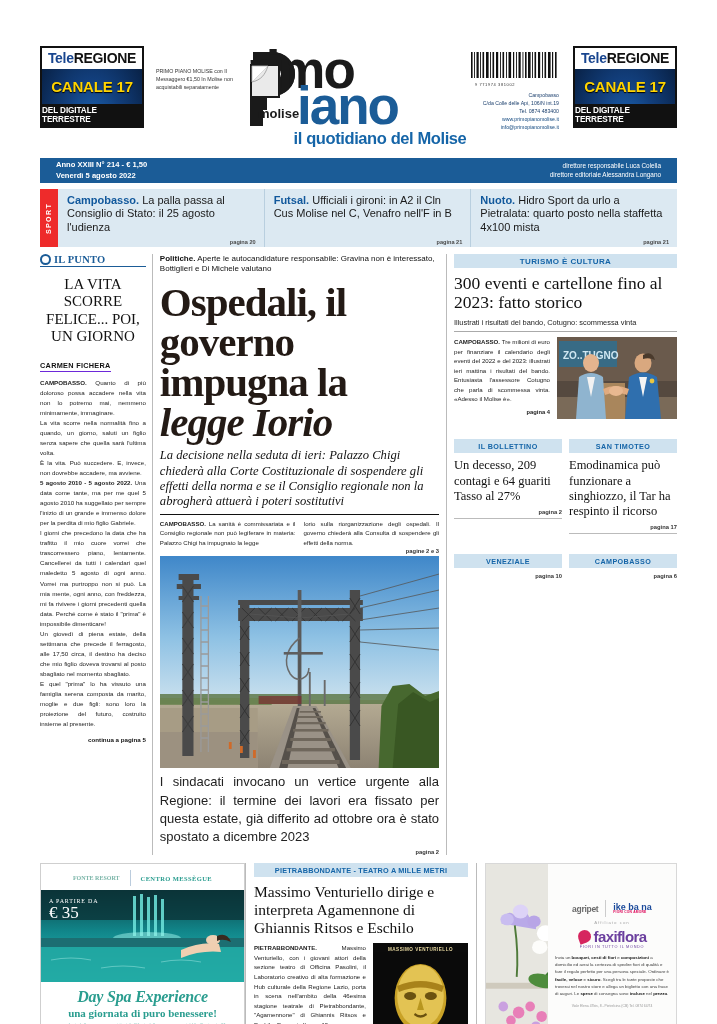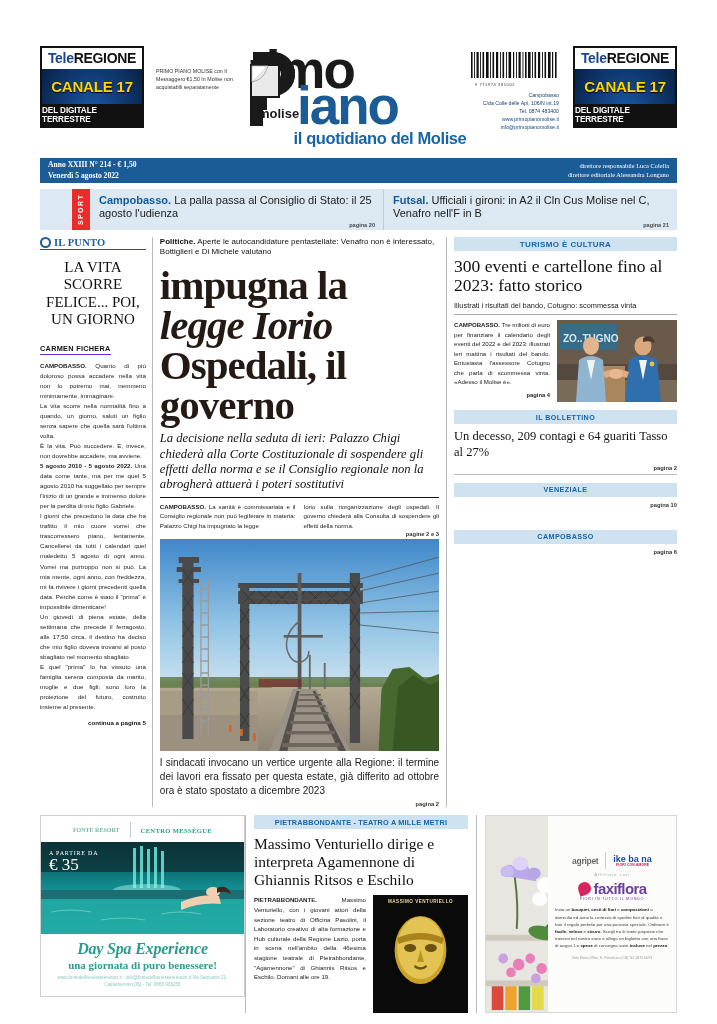--- a/index.html
+++ b/index.html
@@ -44,29 +44,29 @@
 
   .barcode-block { position:absolute; right:118px; top:4px; width:128px; text-align:right; }
   .barcode { height:32px; display:block; margin-left:auto; }
   .barcode-num { font-size:4px; color:#333; text-align:center; letter-spacing:0.6px; margin-top:0px;}
   .pub-info { font-size:5.2px; line-height:1.55; color:#1b3f6d; margin-top:4px; text-align:right; }
   .pub-info .w { color:#12487f; }
 
   
   .blue-strip {
     margin: 4px 40px 0 40px; height: 25px; background:#1b5c97; color:#fff;
-    display:flex; align-items:center; justify-content:space-between; padding: 0 8px; font-family: Liberation Serif, serif;
+    display:flex; align-items:center; justify-content:space-between; padding: 0 16px;
   }
   .strip-left { font-size:7.6px; line-height:1.35; font-weight:bold; }
   .strip-right { font-size:6.4px; line-height:1.35; text-align:right; }
 
   
   .sport-bar {
-    margin: 6px 40px 0 40px; height: 41px; background:#dce9f2;
-    display:flex; align-items:stretch;padding-left:32px;
+    margin: 6px 40px 0 40px; height: 58px; background:#dce9f2;
+    display:flex; align-items:stretch;
   }
   .sport-tag {
     width:18px; background:#ee2b2b; color:#fff; font-size:7px; font-weight:bold;
     letter-spacing:1.4px; display:flex; align-items:center; justify-content:center;
   }
   .sport-tag span { transform: rotate(-90deg); white-space:nowrap; }
   .sport-cell {
     flex:1; padding:5px 8px 0 9px; position:relative; border-right:1px solid #b9cfdf;
   }
   .sport-cell:last-child { border-right:none; }
@@ -118,40 +118,40 @@
   .two-col-body { display:flex; gap:8px; margin-top:4px; }
   .two-col-body .c { flex:1; font-size:6.1px; line-height:1.56; text-align:justify; color:#222; }
   .two-col-body .c b { font-weight:bold; }
   .pagelink { font-size:5.8px; font-weight:bold; text-align:right; color:#333; }
   .photo-rail { width:100%; height:212px; display:block; }
 
   .head2 {
     font-size:20px; font-weight:bold; line-height:1.05; letter-spacing:-0.6px;
     color:#111; margin-top:7px;
   }
-  .sub2 { font-size:10px; line-height:1.4; color:#222; margin-top:5px; text-align:justify; }
+  .sub2 { font-size:13px; line-height:1.4; color:#222; margin-top:5px; text-align:justify; }
   .pg2 { font-size:5.8px; font-weight:bold; text-align:right; color:#333; margin-top:3px; }
 
   
   .sect-bar {
     background:#cfe2ef; color:#1565a8; font-size:8px; font-weight:bold;
     text-align:center; padding:2.5px 0; letter-spacing:0.4px;
   }
   .r-head {
     font-family:"Liberation Serif", serif; font-size:17.5px; line-height:1.1;
     color:#111; margin:6px 0 5px 0;
   }
   .r-sub { font-size:7.4px; line-height:1.35; color:#222; padding-bottom:4px; border-bottom:1px solid #aaa; }
   .r-flex { display:flex; gap:7px; margin-top:5px; }
   .r-text { width:96px; font-size:6.1px; line-height:1.56; text-align:justify; color:#222; }
   .r-text b { font-weight:bold; }
   .r-pg { font-size:5.8px; font-weight:bold; text-align:right; margin-top:4px; }
   .r-photo { flex:1; height:82px; }
 
-  .boxgrid { display:flex; gap:22px; margin-top:8px;flex-direction:column; }
+  .boxgrid { display:flex; gap:7px; margin-top:20px; }
   .boxgrid .bx { flex:1; }
   .bx .sect-bar { font-size:7.2px; }
   .bx .bx-title {
     font-family:"Liberation Serif", serif; font-size:12.5px; line-height:1.22;
     color:#111; margin-top:5px;
   }
   .bx .bx-pg { font-size:5.8px; font-weight:bold; text-align:right; margin-top:5px; color:#333; }
   .bx-sep { border-bottom:1px solid #bbb; margin-top:3px; }
 
   
@@ -180,21 +180,21 @@
   .pietr-text { width:112px; font-size:6.1px; line-height:1.58; text-align:justify; color:#222;}
   .pietr-text b { font-weight:bold; }
   .pietr-poster { flex:1; height:118px; background:#0b0b0b; position:relative; overflow:hidden;}
   .poster-top { color:#e8d9a0; font-size:4.6px; font-weight:bold; text-align:center; padding-top:4px; letter-spacing:0.5px;}
 
   .ad-flo { border:1px solid #d8d8d8; height:198px; position:relative; overflow:hidden; background:#f4f4f2;}
   .flo-right { position:absolute; right:0; top:0; width:128px; height:100%; background:#fcfcfb; padding:5px 7px;}
   .flo-brandrow { display:flex; align-items:center; justify-content:center; gap:7px;margin-top:31px; }
   .flo-agripet { font-size:8.5px; font-weight:bold; color:#6b6b6b; letter-spacing:-0.3px;}
   .flo-vdiv { width:1px; height:17px; background:#ccc;}
-  .flo-ike { font-size:9px; font-weight:bold; color:#1b4a9b; line-height:0.95; text-align:center;}
+  .flo-ike { font-size:9px; font-weight:bold; color:#1b4a9b; line-height:0.95; text-align:left;}
   .flo-ike small { display:block; font-size:3.3px; color:#d05; font-weight:bold; letter-spacing:0.2px;}
   .flo-aff { font-size:4.4px; color:#aaa; text-align:center; margin-top:3px; letter-spacing:1px;}
   .flo-logo { display:flex; align-items:center; justify-content:center; gap:3px; margin-top:3px;}
   .flo-rose { width:13px; height:13px; border-radius:50% 50% 50% 0; background:#d6255f; transform:rotate(-20deg);}
   .flo-name { font-size:15px; font-weight:bold; color:#6b3f9e; letter-spacing:-0.6px;}
   .flo-tag { font-size:3.8px; color:#6b3f9e; text-align:center; letter-spacing:0.7px; margin-top:0px;}
   .flo-copy { font-size:4.4px; line-height:1.62; color:#3b3b3b; margin-top:5px; text-align:left;}
   .flo-copy b { color:#111; }
   .flo-addr { font-size:3.4px; color:#999; text-align:center; margin-top:7px; line-height:1.4;}
 </style>
@@ -320,20 +320,26 @@
       <div class="pg">pagina 20</div>
     </div>
 
     <div class="sport-cell">
       <div class="txt">
         <b>Futsal.</b><span> Ufficiali i gironi: in A2 il Cln Cus Molise nel C, Venafro nell'F in B</span>
       </div>
       <div class="pg">pagina 21</div>
     </div>
 
+    <div class="sport-cell">
+      <div class="txt">
+        <b>Nuoto.</b><span> Hidro Sport da urlo a Pietralata: quarto posto nella staffetta 4x100 mista</span>
+      </div>
+      <div class="pg">pagina 21</div>
+    </div>
   </div>
 
   <div class="main">
 
     <div class="col-left">
       <div class="ilpunto-head">
         <span class="ilpunto-icon"></span>
         <span class="ilpunto-label">IL PUNTO</span>
       </div>
       <div class="punto-title">LA VITA SCORRE FELICE... POI, UN GIORNO</div>
@@ -345,25 +351,25 @@
         <p><b>5 agosto 2010 - 5 agosto 2022.</b><span> Una data come tante, ma per me quel 5 agosto 2010 ha suggellato per sempre l'inizio di un grande e immenso dolore per la perdita di mio figlio Gabriele.</span></p>
         <p>I giorni che precedono la data che ha trafitto il mio cuore vorrei che trascorressero piano, lentamente. Cancellerei da tutti i calendari quel maledetto 5 agosto di ogni anno. Vorrei ma purtroppo non si può. La mia mente, ogni anno, con freddezza, mi fa rivivere i giorni precedenti quella data. Perché come è stato il "prima" è impossibile dimenticare!</p>
         <p>Un giovedì di piena estate, della settimana che precede il ferragosto, alle 17,50 circa, il destino ha deciso che mio figlio doveva trovarsi al posto sbagliato nel momento sbagliato.</p>
         <p>E quel "prima" lo ha vissuto una famiglia serena composta da marito, moglie e due figli: sono loro la proiezione del futuro, costruito insieme al presente.</p>
       </div>
       <div class="continua">continua a pagina 5</div>
     </div>
 
     <div class="col-center">
       <div class="kicker">
-        <b>Politiche.</b><span> Aperte le autocandidature pentastellate: Venafro non è interessato, Bottiglieri e Di Michele valutano</span>
+        <b>Politiche.</b><span> Aperte le autocandidature responsabile: Gravina non è interessato, Bottiglieri e Di Michele valutano</span>
       </div>
       <div class="headline">
+        <div>Ospedali, il governo</div>
         <div><span>impugna la </span><span class="it">legge Iorio</span></div>
-        <div>Ospedali, il governo</div>
       </div>
       <div class="subhead">La decisione nella seduta di ieri: Palazzo Chigi chiederà alla Corte Costituzionale di sospendere gli effetti della norma e se il Consiglio regionale non la abrogherà attuerà i poteri sostitutivi</div>
       <div class="two-col-body">
         <div class="c"><b>CAMPOBASSO.</b><span> La sanità è commissariata e il Consiglio regionale non può legiferare in materia: Palazzo Chigi ha impugnato la legge</span></div>
         <div class="c">
           <span>Iorio sulla riorganizzazione degli ospedali. Il governo chiederà alla Consulta di sospendere gli effetti della norma.</span>
           <div class="pagelink">pagine 2 e 3</div>
         </div>
       </div>
 
@@ -494,20 +500,26 @@
           <path d="M46 52 q12 -6 26 0 l-2 6 q-11 -5 -22 0 z" fill="#e0ab80"></path>
           <ellipse cx="59" cy="54" rx="7" ry="5" fill="#e8b890"></ellipse>
         </svg>
       </div>
 
       <div class="boxgrid">
         <div class="bx">
           <div class="sect-bar">IL BOLLETTINO</div>
           <div class="bx-title">Un decesso, 209 contagi e 64 guariti Tasso al 27%</div>
           <div class="bx-pg">pagina 2</div>
+          <div class="bx-sep"></div>
+        </div>
+        <div class="bx">
+          <div class="sect-bar">SAN TIMOTEO</div>
+          <div class="bx-title">Emodinamica può funzionare a singhiozzo, il Tar ha respinto il ricorso</div>
+          <div class="bx-pg">pagina 17</div>
           <div class="bx-sep"></div>
         </div>
       </div>
 
       <div class="boxgrid">
         <div class="bx">
           <div class="sect-bar">VENEZIALE</div>
           <div class="bx-pg">pagina 10</div>
         </div>
         <div class="bx">

